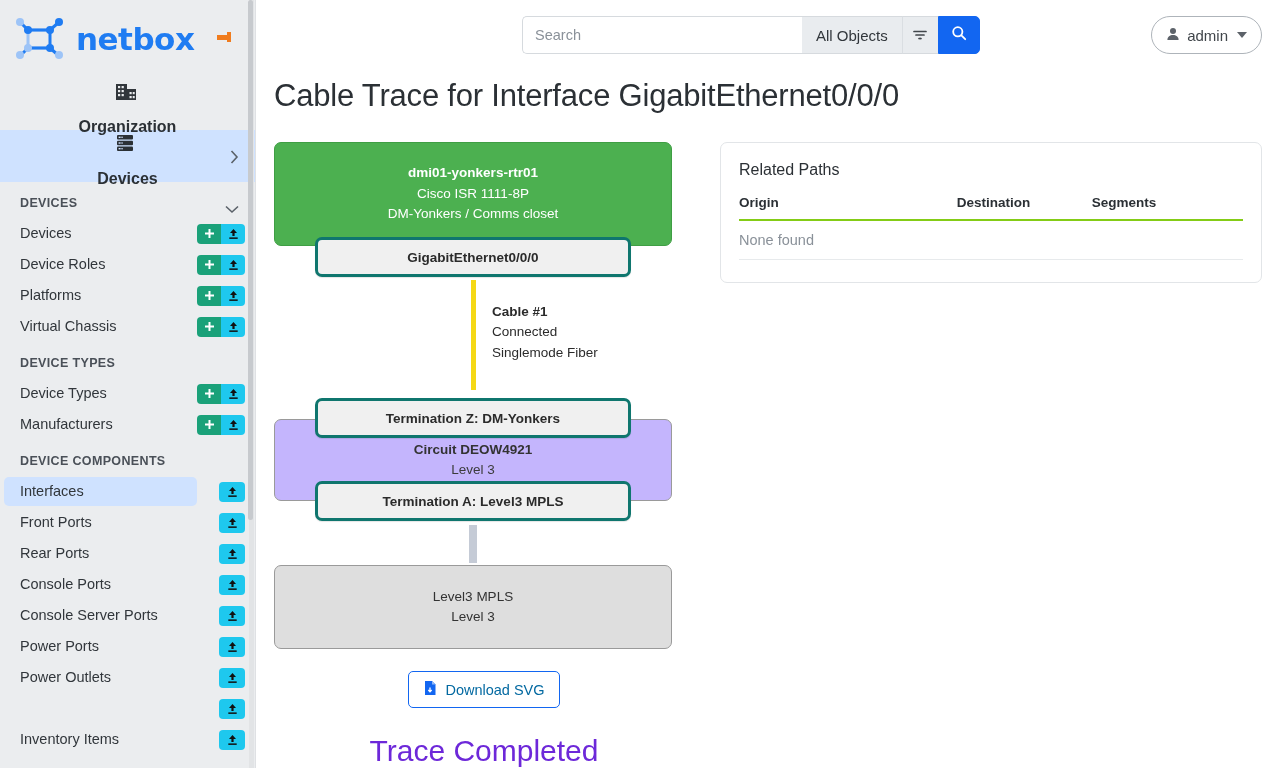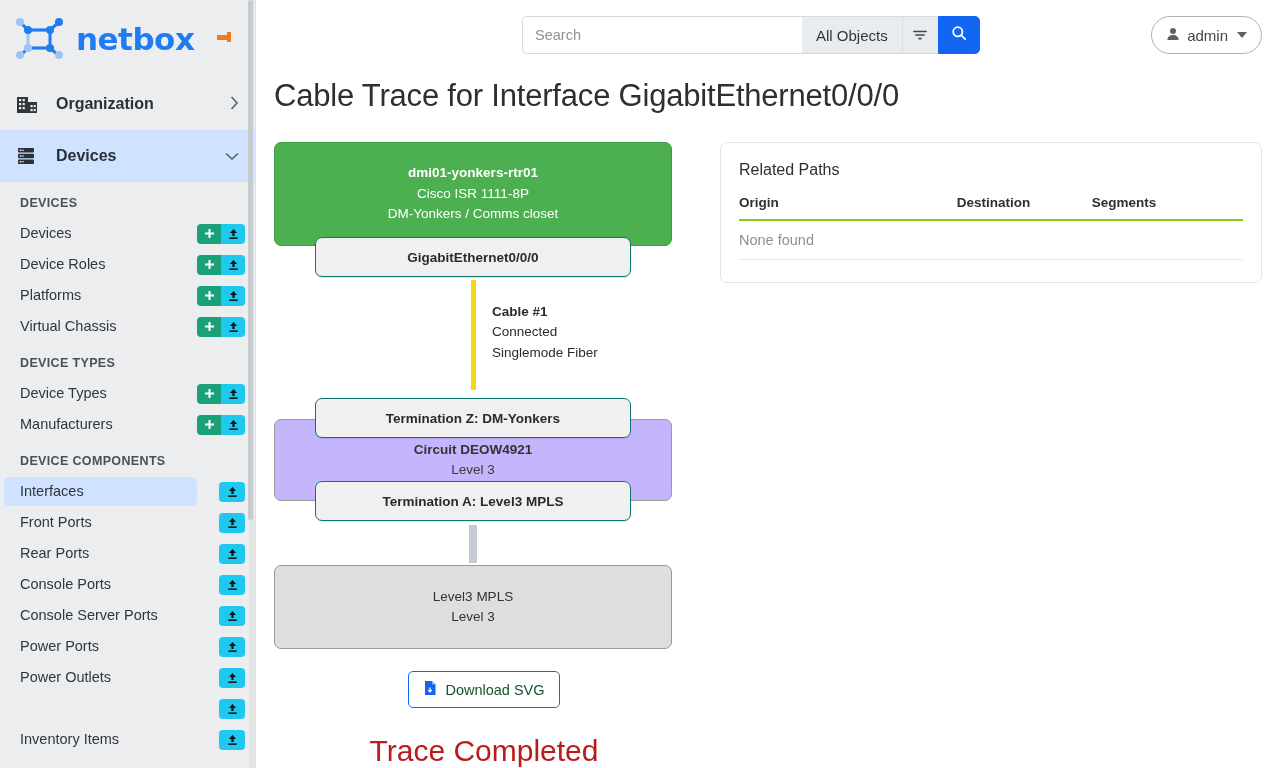--- a/index.html
+++ b/index.html
@@ -32,21 +32,21 @@
   .brand-word {
     font-size: 31px; font-weight: 700; color: #1f7cf2;
     letter-spacing: -.5px; line-height: 1; margin-left: 2px;
     font-family: "DejaVu Sans", sans-serif;
   }
   .brand-pin { margin-left: auto; margin-right: 8px; }
 
   .navgroup {
     display: flex; align-items: center; gap: 14px;
     padding: 0 16px; height: 52px; cursor: pointer;
-    font-size: 16px; font-weight: 700; color: #2b3035;
+    font-size: 16px; font-weight: 700; color: #2b3035; flex-direction: column;
   }
   .navgroup.active { background: #cfe2ff; }
   .navgroup .chev { margin-left: auto; color: #5a6169; font-size: 13px; }
   .navgroup-icon { width: 26px; height: 22px; flex: 0 0 26px; display: flex; align-items: center; }
 
   .sec-title {
     font-size: 12.5px; font-weight: 700; color: #4a5058;
     letter-spacing: .35px; padding: 14px 0 8px 20px; text-transform: uppercase;
   }
   .navitem {
@@ -156,21 +156,21 @@
   .node-circuit .n2 { font-size: 13.5px; font-weight: 400; line-height: 1.5; color: #3b3b3b; }
 
   .node-provider {
     height: 84px; background: #dedede; border: 1px solid #9a9a9a; color: #333;
   }
   .node-provider .n1 { font-size: 13.5px; font-weight: 400; line-height: 1.5; }
   .node-provider .n2 { font-size: 13.5px; font-weight: 400; line-height: 1.5; }
 
   .term-box {
     width: 316px; height: 40px; background: #f0f0f0;
-    border: 1px solid #0f766e; border-radius: 7px;
+    border: 3px solid #0f766e; border-radius: 7px;
     display: flex; align-items: center; justify-content: center;
     font-size: 13.5px; font-weight: 700; color: #2b2b2b;
     position: absolute; left: 41px;
     box-shadow: 0 1px 1px rgba(0,0,0,.10);
   }
 
   .cable-seg { position: relative; height: 110px; width: 398px; }
   .cable-line {
     position: absolute; left: 199px; top: 0; width: 5px; height: 110px;
     background: #f5d815; margin-left: -2px;
@@ -186,25 +186,25 @@
     background-image: linear-gradient(#c5cbd6 0 0);
     background-size: 8px 7px;
     background-repeat: repeat-y;
     background-position: 0 0;
   }
 
   .dl-wrap { display: flex; justify-content: center; margin-top: 22px; }
   .dl-btn {
     display: inline-flex; align-items: center; gap: 8px;
     padding: 8px 14px; border: 1px solid #1266f1; border-radius: 5px;
-    background: #fff; color: #14532d; font-size: 14.5px; cursor: pointer;
+    background: #fff; color: #0369a1; font-size: 14.5px; cursor: pointer;
     font-family: "Liberation Sans", sans-serif;
   }
   .trace-done {
-    text-align: center; color: #b91c1c; font-size: 30px;
+    text-align: center; color: #6d28d9; font-size: 30px;
     font-weight: 400; margin-top: 26px;
   }
 
   
   .card {
     border: 1px solid #e2e5e8; border-radius: 7px; background: #fff;
     padding: 18px 18px 22px 18px;
   }
   .card-title { font-size: 16px; font-weight: 400; color: #2b3035; margin-bottom: 16px; }
   table.rp { width: 100%; border-collapse: collapse; }

